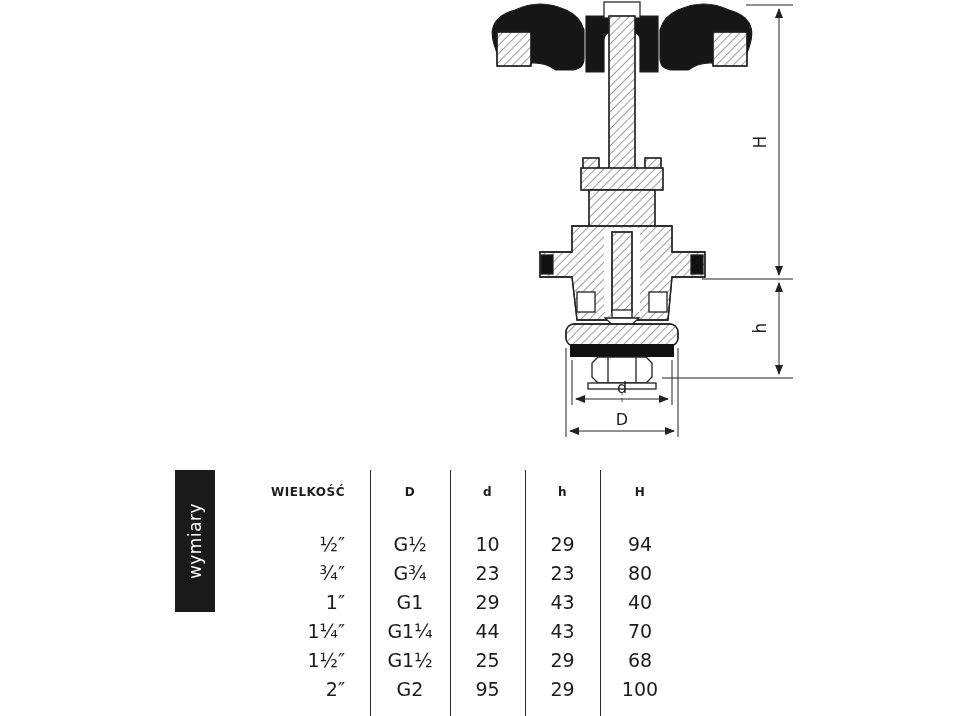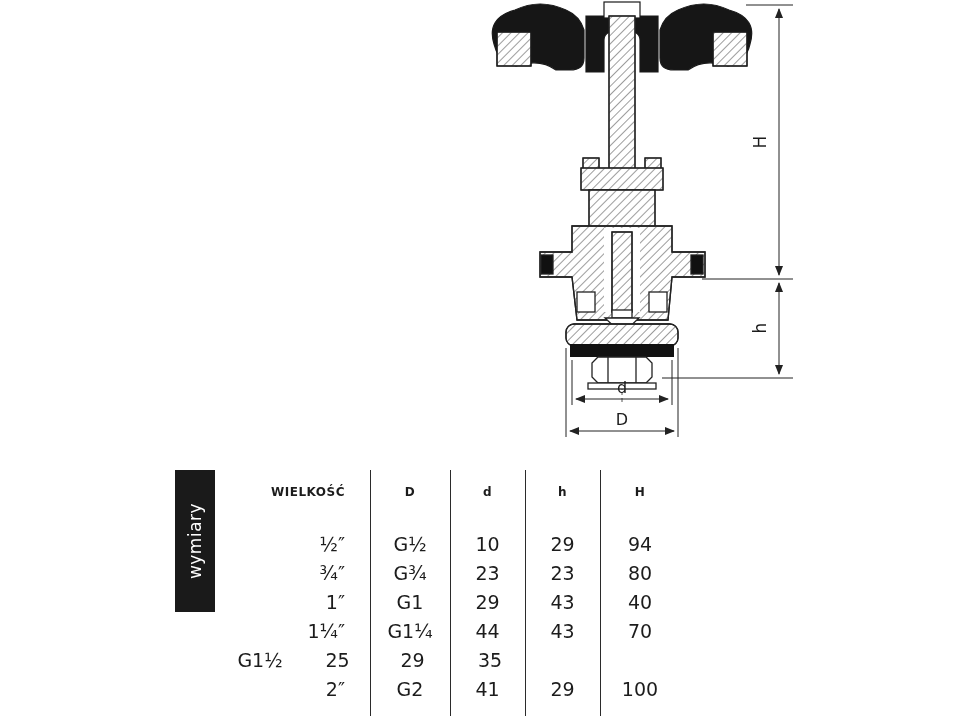--- a/index.html
+++ b/index.html
@@ -177,25 +177,26 @@
     <div class="c5">40</div>
   </div>
   <div class="tbl-row">
     <div class="c1">1¼″</div>
     <div class="c2">G1¼</div>
     <div class="c3">44</div>
     <div class="c4">43</div>
     <div class="c5">70</div>
   </div>
   <div class="tbl-row">
+    <div class="c1">1½″</div>
     <div class="c2">G1½</div>
     <div class="c3">25</div>
     <div class="c4">29</div>
-    <div class="c5">35</div>
+    <div class="c5">68</div>
   </div>
   <div class="tbl-row">
     <div class="c1">2″</div>
     <div class="c2">G2</div>
-    <div class="c3">41</div>
+    <div class="c3">95</div>
     <div class="c4">29</div>
     <div class="c5">100</div>
   </div>
 </div>
 
 </body></html>

